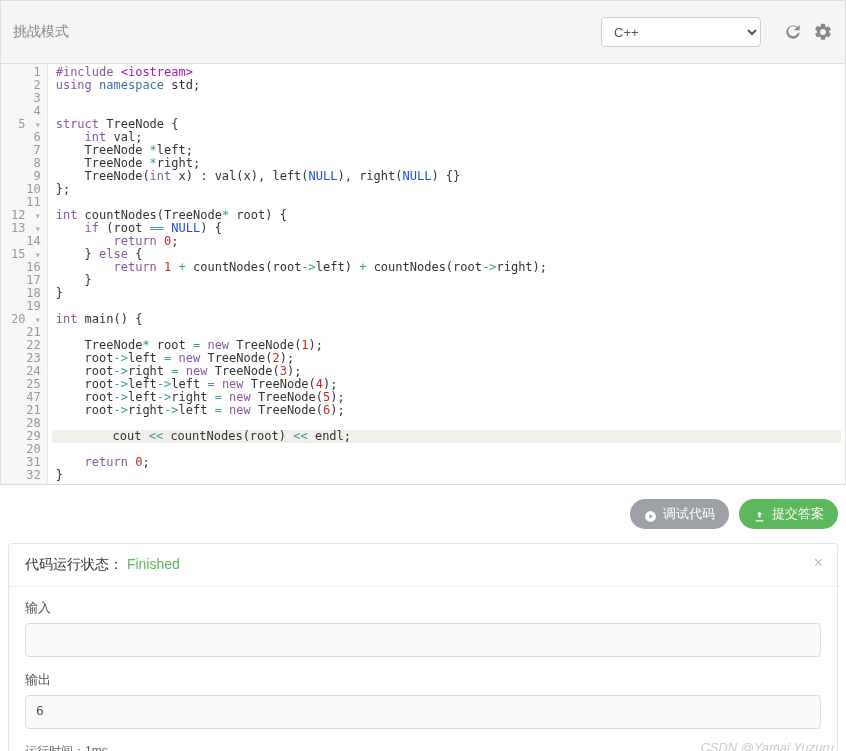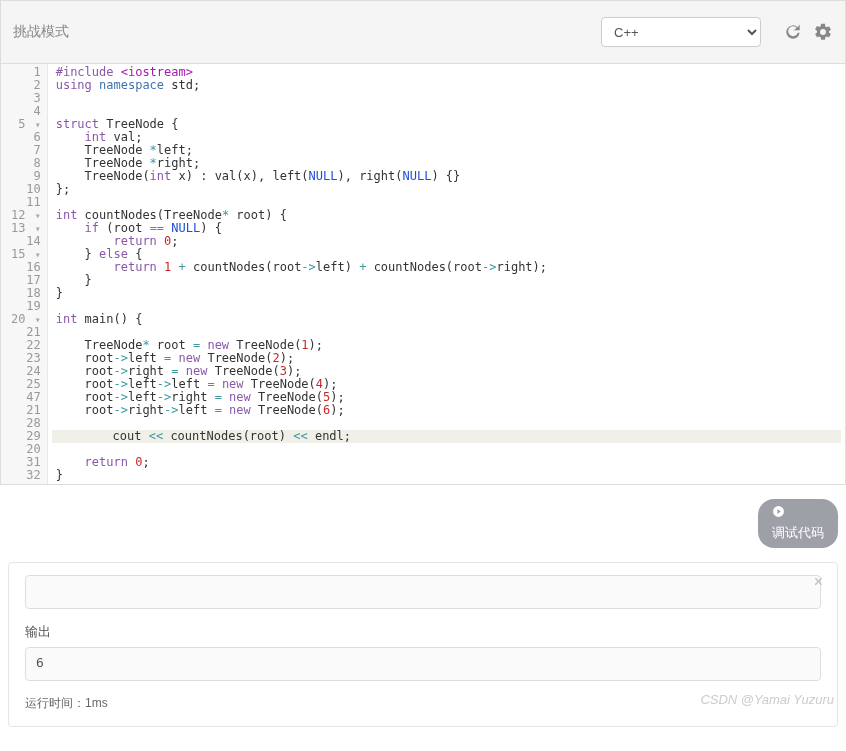--- a/index.html
+++ b/index.html
@@ -18,21 +18,21 @@
 .kw { color: #8959a8; }
 .type { color: #8959a8; text-align: right; }
 .str { color: #a21caf; }
 .ns { color: #4271ae; margin-top: 24px; }
 .num { color: #c82829; }
 .const { color: #1d4ed8; }
 .op { color: #3e999f; }
 .ident { color: #333; }
 .fold { color: #aaa; font-size: 10px; display: inline-block; width: 8px; }
 .action-row { display: flex; justify-content: flex-end; gap: 10px; padding: 14px 8px; }
-.btn { display: inline-flex; align-items: flex-start; gap: 6px; padding: 6px 14px; border-radius: 16px; font-size: 13px; cursor: pointer; border: none; flex-direction: column; }
+.btn { display: inline-flex; align-items: flex-end; gap: 6px; padding: 6px 14px; border-radius: 16px; font-size: 13px; cursor: pointer; border: none; }
 .btn-debug { background: #9da0a6; color: #fff; }
 .btn-submit { background: #5cb85c; color: #fff; }
 .btn svg { width: 13px; height: 13px; fill: #fff; }
 .result-panel { margin: 0 8px 12px; border: 1px solid #e5e5e5; border-radius: 4px; background: #fff; position: relative; }
 .result-header { padding: 12px 16px; font-size: 14px; color: #333; border-bottom: 1px solid #eee; }
 .status-ok { color: #5cb85c; }
 .close-x { position: absolute; top: 10px; right: 14px; color: #bbb; font-size: 16px; cursor: pointer; }
 .result-body { padding: 12px 16px 14px; }
 .io-label { font-size: 13px; color: #555; margin-bottom: 6px; }
 .io-box { width: 100%; min-height: 34px; padding: 7px 10px; border: 1px solid #ddd; border-radius: 4px; background: #fafafa; font-size: 13px; color: #555; margin-bottom: 14px; font-family: Consolas, monospace; }
@@ -96,25 +96,36 @@
     <div class="code-area" id="code-area"><div class="code-line"><span class="kw">#include </span><span class="str">&lt;iostream&gt;</span></div><div class="code-line"><span class="kw">using </span><span class="ns">namespace </span><span class="ident">std;</span></div><div class="code-line"></div><div class="code-line"></div><div class="code-line"><span class="kw">struct </span><span class="ident">TreeNode {</span></div><div class="code-line"><span>    </span><span class="type">int </span><span class="ident">val;</span></div><div class="code-line"><span class="ident">    TreeNode </span><span class="op">*</span><span class="ident">left;</span></div><div class="code-line"><span class="ident">    TreeNode </span><span class="op">*</span><span class="ident">right;</span></div><div class="code-line"><span class="ident">    TreeNode(</span><span class="type">int </span><span class="ident">x) : val(x), left(</span><span class="const">NULL</span><span class="ident">), right(</span><span class="const">NULL</span><span class="ident">) {}</span></div><div class="code-line"><span class="ident">};</span></div><div class="code-line"></div><div class="code-line"><span class="type">int </span><span class="ident">countNodes(TreeNode</span><span class="op">* </span><span class="ident">root) {</span></div><div class="code-line"><span>    </span><span class="kw">if </span><span class="ident">(root </span><span class="op">== </span><span class="const">NULL</span><span class="ident">) {</span></div><div class="code-line"><span>        </span><span class="kw">return </span><span class="num">0</span><span class="ident">;</span></div><div class="code-line"><span class="ident">    } </span><span class="kw">else </span><span class="ident">{</span></div><div class="code-line"><span>        </span><span class="kw">return </span><span class="num">1</span><span class="op"> + </span><span class="ident">countNodes(root</span><span class="op">-&gt;</span><span class="ident">left) </span><span class="op">+ </span><span class="ident">countNodes(root</span><span class="op">-&gt;</span><span class="ident">right);</span></div><div class="code-line"><span class="ident">    }</span></div><div class="code-line"><span class="ident">}</span></div><div class="code-line"></div><div class="code-line"><span class="type">int </span><span class="ident">main() {</span></div><div class="code-line"></div><div class="code-line"><span class="ident">    TreeNode</span><span class="op">* </span><span class="ident">root </span><span class="op">= </span><span class="kw">new </span><span class="ident">TreeNode(</span><span class="num">1</span><span class="ident">);</span></div><div class="code-line"><span class="ident">    root</span><span class="op">-&gt;</span><span class="ident">left </span><span class="op">= </span><span class="kw">new </span><span class="ident">TreeNode(</span><span class="num">2</span><span class="ident">);</span></div><div class="code-line"><span class="ident">    root</span><span class="op">-&gt;</span><span class="ident">right </span><span class="op">= </span><span class="kw">new </span><span class="ident">TreeNode(</span><span class="num">3</span><span class="ident">);</span></div><div class="code-line"><span class="ident">    root</span><span class="op">-&gt;</span><span class="ident">left</span><span class="op">-&gt;</span><span class="ident">left </span><span class="op">= </span><span class="kw">new </span><span class="ident">TreeNode(</span><span class="num">4</span><span class="ident">);</span></div><div class="code-line"><span class="ident">    root</span><span class="op">-&gt;</span><span class="ident">left</span><span class="op">-&gt;</span><span class="ident">right </span><span class="op">= </span><span class="kw">new </span><span class="ident">TreeNode(</span><span class="num">5</span><span class="ident">);</span></div><div class="code-line"><span class="ident">    root</span><span class="op">-&gt;</span><span class="ident">right</span><span class="op">-&gt;</span><span class="ident">left </span><span class="op">= </span><span class="kw">new </span><span class="ident">TreeNode(</span><span class="num">6</span><span class="ident">);</span></div><div class="code-line"></div><div class="code-line hl"><span class="ident">    cout </span><span class="op">&lt;&lt;</span><span class="ident"> countNodes(root) </span><span class="op">&lt;&lt; </span><span class="ident">endl;</span></div><div class="code-line"></div><div class="code-line"><span>    </span><span class="kw">return </span><span class="num">0</span><span class="ident">;</span></div><div class="code-line"><span class="ident">}</span></div></div>
   </div>
 
   <div class="action-row">
     <button class="btn btn-debug">
       <svg viewBox="0 0 24 24">
           <path d="M12 2a10 10 0 1 0 0 20 10 10 0 0 0 0-20zm-2 14.5v-9l6 4.5-6 4.5z"></path>
         </svg>
       <span>调试代码</span>
     </button>
+    <button class="btn btn-submit">
+      <svg viewBox="0 0 24 24">
+          <path d="M12 3l5 5h-3v6h-4V8H7l5-5zm-7 16h14v2H5v-2z"></path>
+        </svg>
+      <span>提交答案</span>
+    </button>
   </div>
 
   <div class="result-panel">
     <span class="close-x">×</span>
+    <div class="result-header">
+      <span>代码运行状态：</span>
+      <span class="status-ok">Finished</span>
+    </div>
     <div class="result-body">
+      <div class="io-label">输入</div>
       <div class="io-box"></div>
       <div class="io-label">输出</div>
       <div class="io-box">6</div>
       <div class="runtime">
         <span>运行时间：</span><span>1ms</span>
       </div>
     </div>
   </div>
 
   <div class="watermark">CSDN @Yamai Yuzuru</div>

